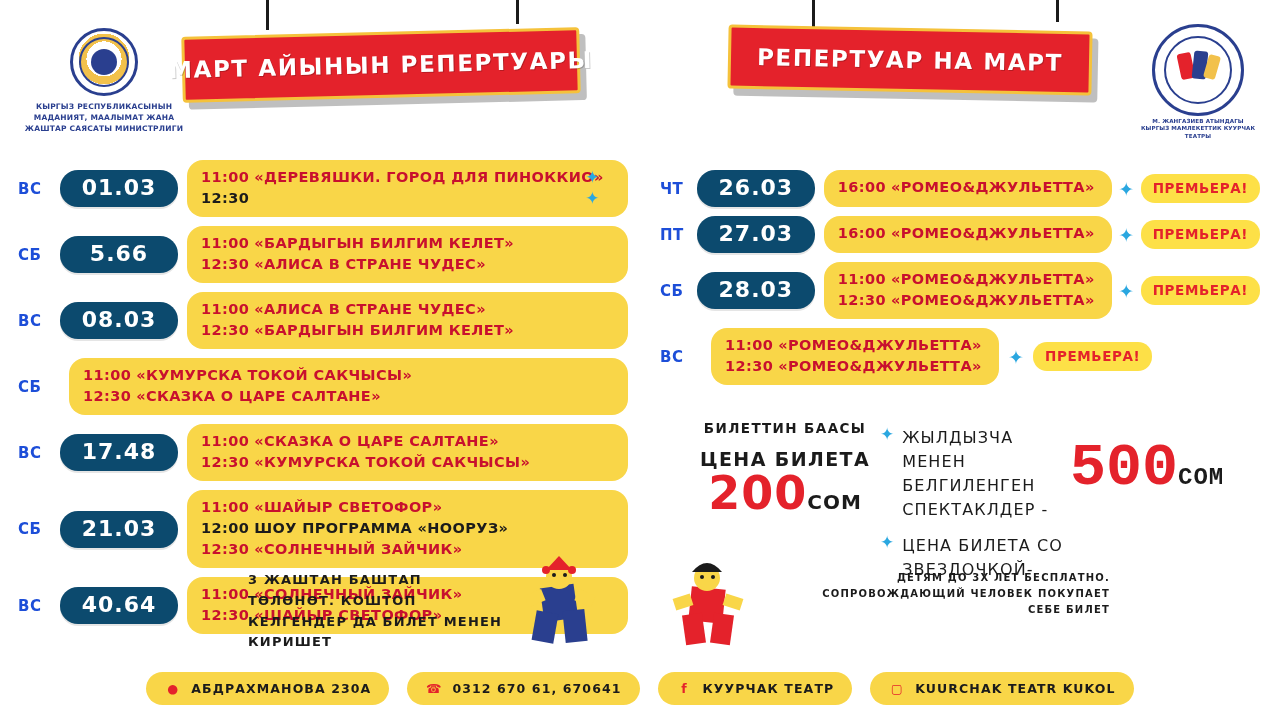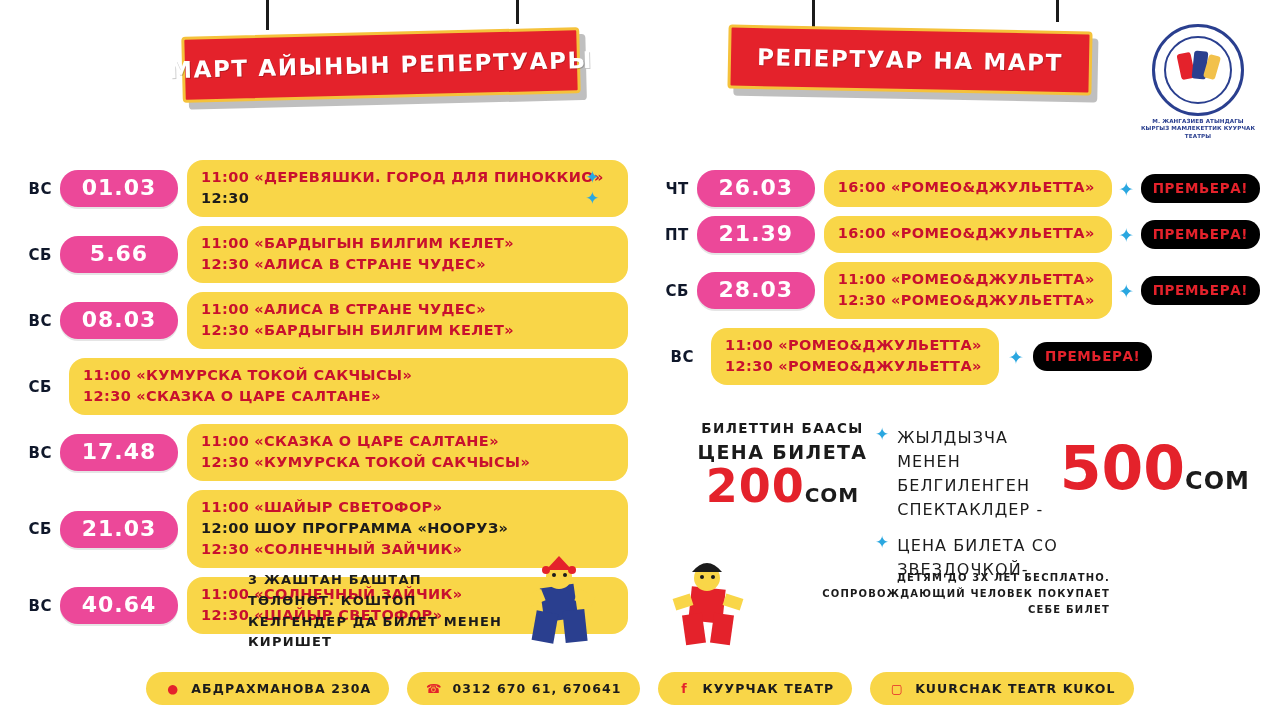--- a/index.html
+++ b/index.html
@@ -70,58 +70,58 @@
   }
   .logo-right .emblem .p1{left:24px;top:26px;width:14px;height:26px;background:#e4222b;transform:rotate(-12deg);}
   .logo-right .emblem .p2{left:38px;top:24px;width:14px;height:28px;background:#2a3f8f;transform:rotate(6deg);}
   .logo-right .emblem .p3{left:51px;top:28px;width:12px;height:24px;background:#f2c14b;transform:rotate(16deg);}
   .logo-right .cap{color:#2a3f8f;font-size:5.6px;font-weight:bold;margin-top:2px;letter-spacing:.1px;line-height:1.3;}
 
   
   .col{position:absolute;}
   .row{display:flex;align-items:center;margin-bottom:9px;}
   .daylabel{
-    width:34px;text-align:right;padding-right:8px;
-    color:#0f172a;font-weight:bold;font-size:15px;letter-spacing:.5px;
+    width:34px;padding-right:8px;
+    color:#1d4ed8;font-weight:bold;font-size:15px;letter-spacing:.5px;
   }
   .datechip{
-    background:#ec4899;color:#ffffff;border-radius:18px;
+    background:#0c4a6e;color:#ffffff;border-radius:18px;
     font-weight:bold;font-size:22px;letter-spacing:1px;
     padding:5px 16px 7px;min-width:86px;text-align:center;
     box-shadow:0 2px 0 rgba(0,0,0,.10);
   }
   .shows{
     background:#f9d648;border-radius:16px;
     margin-left:9px;padding:7px 14px 8px;
     position:relative;flex:1;
   }
   .show{
     color:#c8102e;font-weight:bold;font-size:14.5px;letter-spacing:.4px;
     line-height:1.45;white-space:nowrap;display:flex;align-items:center;
   }
   .show .time{margin-right:5px;}
   .show.dark{color:#1b1b1b;}
   .star{
     color:#2aa7e0;font-size:17px;margin-left:8px;line-height:1;
   }
   .star.abs{position:absolute;right:14px;}
   .prem{
-    background:#000000;color:#e4222b;font-weight:bold;font-size:13.5px;
+    background:#fde047;color:#e4222b;font-weight:bold;font-size:13.5px;
     border-radius:14px;padding:6px 12px 7px;margin-left:9px;letter-spacing:.6px;
     white-space:nowrap;
   }
 
   
   .r-shows{background:#f9d648;border-radius:16px;padding:7px 14px 8px;min-width:260px;}
   .starcol{width:34px;text-align:center;color:#2aa7e0;font-size:19px;}
 
   
   .price{position:absolute;left:690px;top:420px;width:560px;}
   .price .lbl1{color:#1b1b1b;font-weight:bold;font-size:13.5px;letter-spacing:1.4px;}
-  .price .lbl2{color:#1b1b1b;font-weight:bold;font-size:19px;letter-spacing:1.4px;margin-top:5px;}
+  .price .lbl2{color:#1b1b1b;font-weight:bold;font-size:19px;letter-spacing:1.4px;margin-top:12px;}
   .price .big{color:#e4222b;font-weight:bold;font-size:46px;letter-spacing:1px;line-height:1;margin-top:0;}
   .price .big small{font-size:20px;color:#1b1b1b;letter-spacing:1px;}
   .price .note{color:#1b1b1b;font-weight:normal;font-size:16px;letter-spacing:1.1px;line-height:1.5;}
   .big500{color:#e4222b;font-weight:bold;font-size:60px;line-height:1;letter-spacing:0;}
   .big500 small{font-size:24px;color:#1b1b1b;letter-spacing:1px;}
 
   
   .note-left{position:absolute;left:248px;top:570px;width:260px;text-align:left;
     color:#1b1b1b;font-weight:bold;font-size:13px;letter-spacing:1.2px;line-height:1.6;}
   .note-right{position:absolute;left:810px;top:570px;width:300px;text-align:right;
@@ -152,20 +152,26 @@
   <div class="hanger" style="left:812px;height:28px;"></div>
   <div class="hanger" style="left:1056px;height:22px;"></div>
 
   <div class="banner" style="left:182px;top:32px;width:392px;height:60px;transform:rotate(-1.4deg);">
     <span>МАРТ АЙЫНЫН РЕПЕРТУАРЫ</span>
   </div>
   <div class="banner" style="left:728px;top:28px;width:358px;height:58px;transform:rotate(1.1deg);">
     <span>РЕПЕРТУАР НА МАРТ</span>
   </div>
 
+  <div class="logo-left">
+    <div class="emblem">
+        <div class="ring"></div>
+      </div>
+    <div class="cap">КЫРГЫЗ РЕСПУБЛИКАСЫНЫН МАДАНИЯТ, МААЛЫМАТ ЖАНА ЖАШТАР САЯСАТЫ МИНИСТРЛИГИ</div>
+  </div>
   <div class="logo-right">
     <div class="emblem">
       <div class="inner"></div>
       <div class="p1"></div>
         <div class="p2"></div>
         <div class="p3"></div>
     </div>
     <div class="cap">М. ЖАНГАЗИЕВ АТЫНДАГЫ КЫРГЫЗ МАМЛЕКЕТТИК КУУРЧАК ТЕАТРЫ</div>
   </div>
 
@@ -282,21 +288,21 @@
           <div class="show">
             <span class="time">16:00</span>
             <span>«РОМЕО&amp;ДЖУЛЬЕТТА»</span>
           </div>
         </div>
         <div class="starcol">✦</div>
         <div class="prem" style="margin-left: 0px;">ПРЕМЬЕРА!</div>
       </div>
       <div class="row">
         <div class="daylabel">ПТ</div>
-        <div class="datechip">21.39</div>
+        <div class="datechip">27.03</div>
         <div class="r-shows" style="margin-left: 9px;">
           <div class="show">
             <span class="time">16:00</span>
             <span>«РОМЕО&amp;ДЖУЛЬЕТТА»</span>
           </div>
         </div>
         <div class="starcol">✦</div>
         <div class="prem" style="margin-left: 0px;">ПРЕМЬЕРА!</div>
       </div>
       <div class="row">
@@ -344,21 +350,21 @@
       <div style="width:190px;padding-top:6px;">
         <div style="display:flex;gap:8px;margin-bottom:12px;">
           <span class="star" style="margin:0;">✦</span>
           <span class="note">ЖЫЛДЫЗЧА МЕНЕН БЕЛГИЛЕНГЕН СПЕКТАКЛДЕР -</span>
         </div>
         <div style="display:flex;gap:8px;">
           <span class="star" style="margin:0;">✦</span>
           <span class="note">ЦЕНА БИЛЕТА СО ЗВЕЗДОЧКОЙ-</span>
         </div>
       </div>
-      <div style="padding-top:18px;">
+      <div style="padding-top:18px;font-family:Liberation Mono, monospace;">
         <span class="big500">
           <span>500</span><small>СОМ</small>
         </span>
       </div>
     </div>
   </div>
 
   <svg class="puppet" style="left:512px;top:552px;" width="96" height="104" viewBox="0 0 96 104">
     <rect x="30" y="34" width="34" height="34" fill="#2a3f8f" transform="rotate(-8 47 51)"></rect>
     <rect x="22" y="60" width="22" height="30" fill="#2a3f8f" transform="rotate(10 33 75)"></rect>

